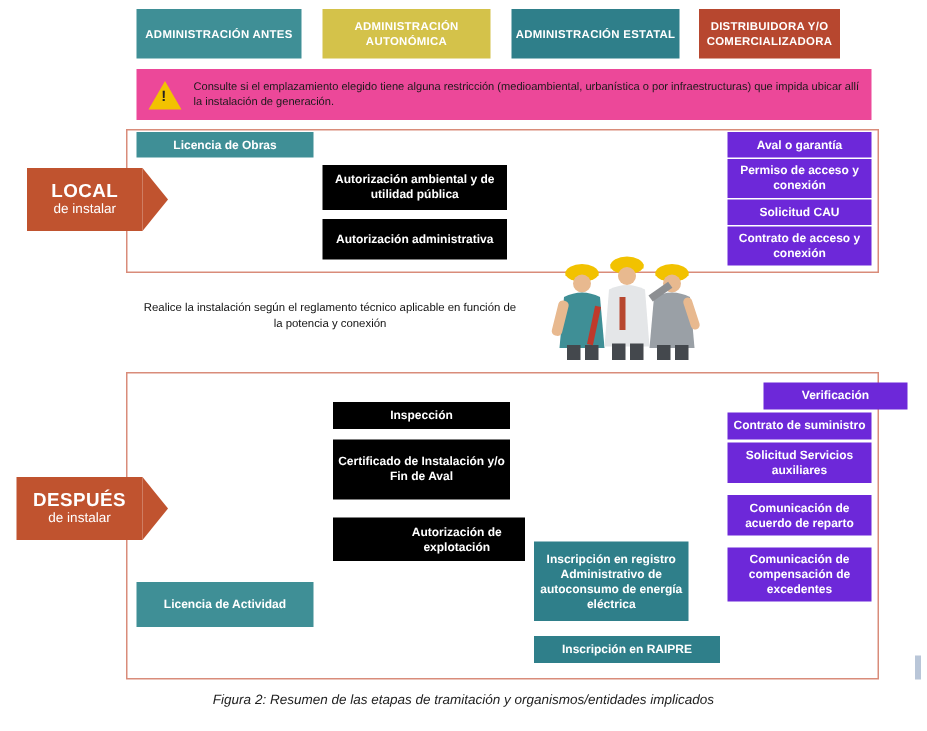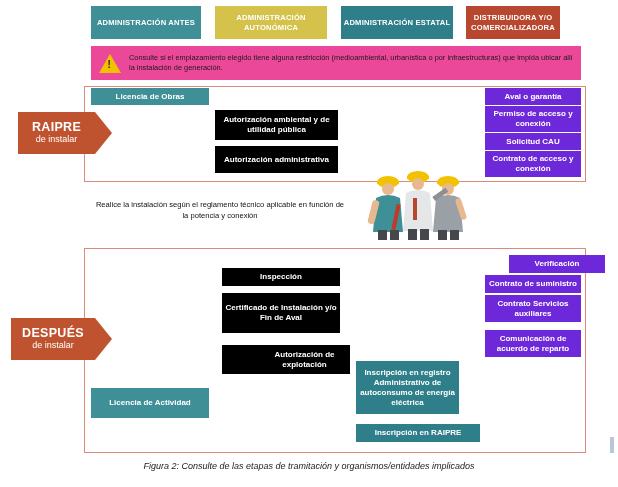--- a/index.html
+++ b/index.html
@@ -155,21 +155,21 @@
 
   <div class="abs warnbar" style="left:91px; top:46px; width:490px; height:34px;">
     <div class="tri"></div>
     <div class="warn-text">Consulte si el emplazamiento elegido tiene alguna restricción (medioambiental, urbanística o por infraestructuras) que impida ubicar allí la instalación de generación.</div>
   </div>
 
   <div class="abs panel" style="left:84px; top:86px; width:502px; height:96px;"></div>
 
   <div class="abs" style="left:18px; top:112px; width:94px; height:42px;">
     <div class="arrow abs" style="left:0; top:0; width:77px; height:42px;">
-      <div class="big">RAIPRE</div>
+      <div class="big">LOCAL</div>
       <div class="small">de instalar</div>
     </div>
     <div class="arrow-tip abs" style="left:77px; top:0;"></div>
   </div>
 
   <div class="abs box b-local" style="left:91px; top:88px; width:118px; height:17px;">
     <span>Licencia de Obras</span>
   </div>
 
   <div class="abs box b-auton" style="left:215px; top:110px; width:123px; height:30px;">
@@ -257,25 +257,28 @@
     <span>Inscripción en RAIPRE</span>
   </div>
 
   <div class="abs box b-distrib" style="left:485px; top:255px; width:96px; height:18px;margin-left:24px;">
     <span>Verificación</span>
   </div>
   <div class="abs box b-distrib" style="left:485px; top:275px; width:96px; height:18px;">
     <span>Contrato de suministro</span>
   </div>
   <div class="abs box b-distrib" style="left:485px; top:295px; width:96px; height:27px;">
-    <span>Contrato Servicios auxiliares</span>
+    <span>Solicitud Servicios auxiliares</span>
   </div>
   <div class="abs box b-distrib" style="left:485px; top:330px; width:96px; height:27px;">
     <span>Comunicación de acuerdo de reparto</span>
   </div>
+  <div class="abs box b-distrib" style="left:485px; top:365px; width:96px; height:36px;">
+    <span>Comunicación de compensación de excedentes</span>
+  </div>
 
   <div class="abs scroll-tick" style="left:610px; top:437px; width:4px; height:16px;"></div>
 
   <div class="abs" style="left:0; top:461px; width:618px;">
-    <div class="caption">Figura 2: Consulte de las etapas de tramitación y organismos/entidades implicados</div>
+    <div class="caption">Figura 2: Resumen de las etapas de tramitación y organismos/entidades implicados</div>
   </div>
 
 </div>
 
 </body></html>

